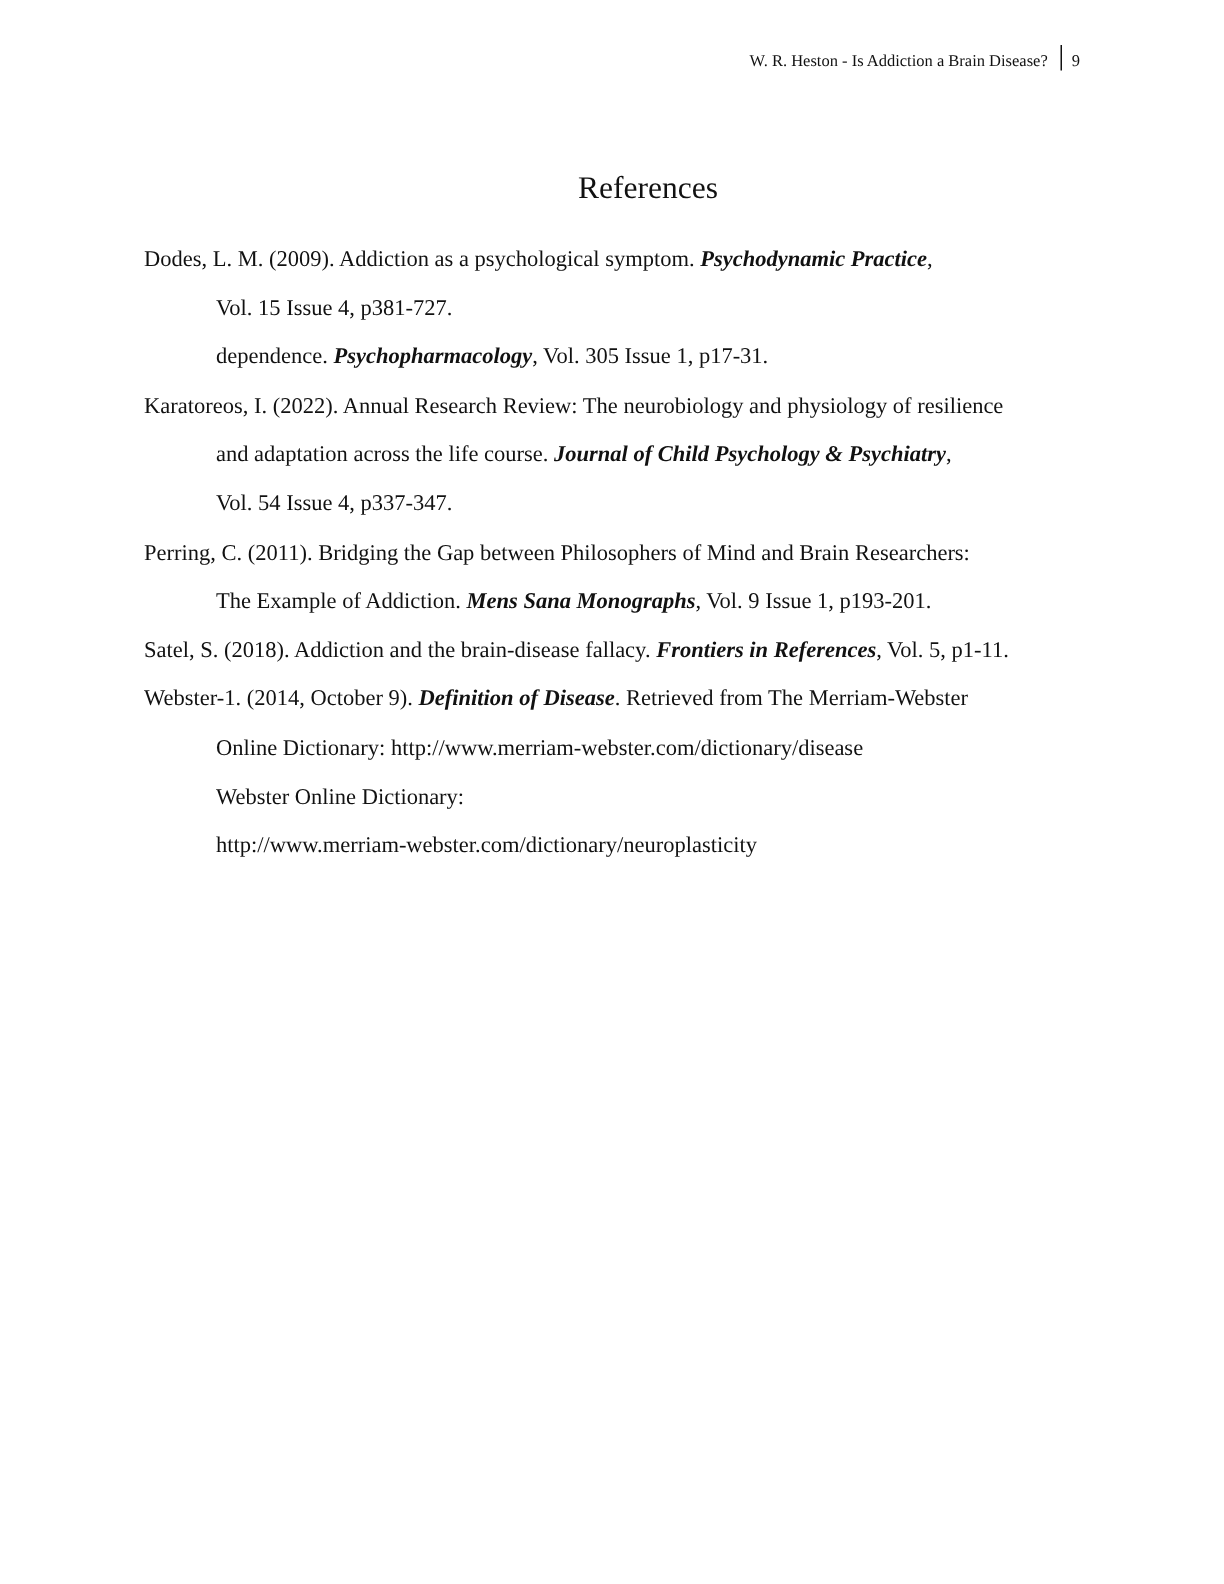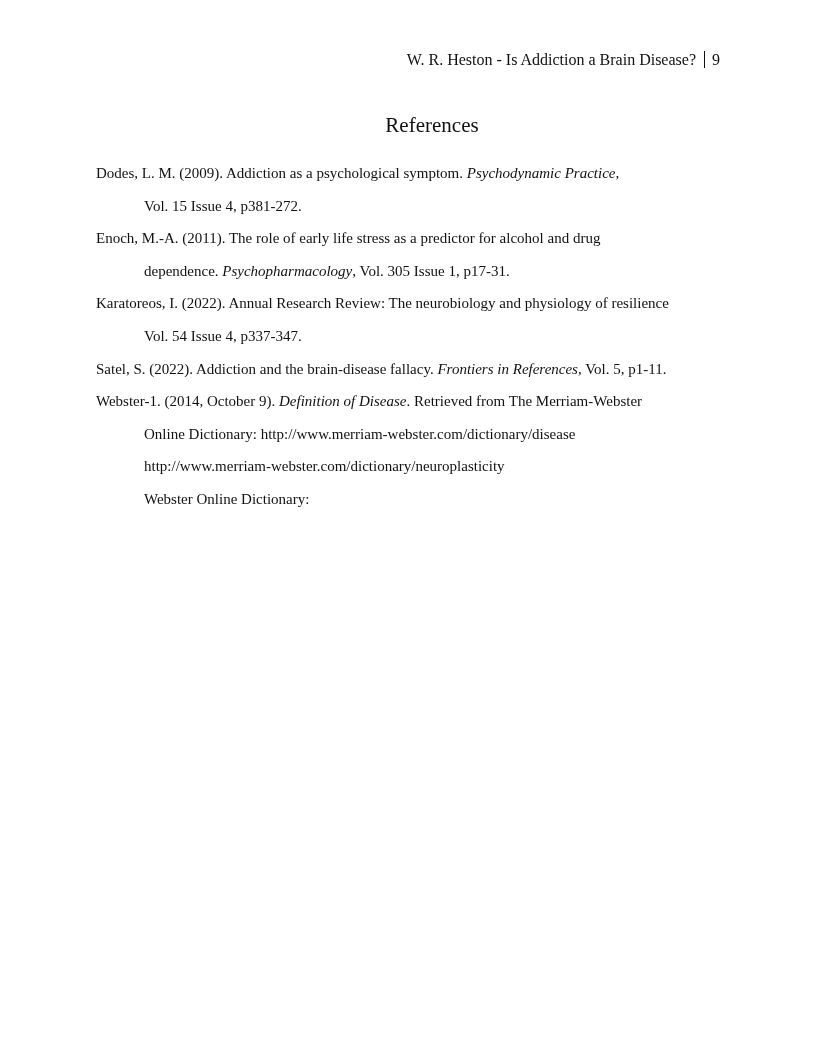--- a/index.html
+++ b/index.html
@@ -2,66 +2,70 @@
 <html><head>
   <meta charset="utf-8">
   <style>
     html, body { margin: 0; padding: 0; background: #ffffff; }
     body {
       width: 816px; height: 1056px; position: relative; overflow: hidden;
       font-family: "Liberation Serif", "DejaVu Serif", serif;
       color: #111111;
     }
     .header {
-      position: absolute; top: 50px; right: 96px;
-      font-size: 16px; line-height: 20px; white-space: nowrap;
+      position: absolute; top: 30px; right: 96px;
+      font-size: 11px; line-height: 20px; white-space: nowrap;
     }
     .header .sep {
       display: inline-block; width: 1px; height: 17px; background: #111;
       vertical-align: -3px; margin: 0 7px 0 8px;
     }
     .title {
       position: absolute; top: 112px; left: 0; width: 864px;
       text-align: center; font-size: 21px; line-height: 26px;
     }
     .refs { position: absolute; top: 157px; left: 96px; width: 630px; }
     .line {
       font-size: 15px; line-height: 32.6px; height: 32.6px; white-space: nowrap;
     }
     .line.indent { padding-left: 48px; }
-    .it { font-style: italic; }
+    .it { font-style: italic; font-weight: bold; }
   </style>
 </head>
 <body>
 
 <div class="header">
   <span>W. R. Heston - Is Addiction a Brain Disease?</span><span class="sep"></span><span>9</span>
 </div>
 
 <div class="title">References</div>
 
 <div class="refs" id="refs">
     <div>
       <div class="line"><span>Dodes, L. M. (2009). Addiction as a psychological symptom. </span><span class="it">Psychodynamic Practice</span><span>,</span></div>
-      <div class="line indent"><span>Vol. 15 Issue 4, p381-272.</span></div>
+      <div class="line indent"><span>Vol. 15 Issue 4, p381-727.</span></div>
     </div>
     <div>
-      <div class="line"><span>Enoch, M.-A. (2011). The role of early life stress as a predictor for alcohol and drug</span></div>
       <div class="line indent"><span>dependence. </span><span class="it">Psychopharmacology</span><span>, Vol. 305 Issue 1, p17-31.</span></div>
     </div>
     <div>
       <div class="line"><span>Karatoreos, I. (2022). Annual Research Review: The neurobiology and physiology of resilience</span></div>
+      <div class="line indent"><span>and adaptation across the life course. </span><span class="it">Journal of Child Psychology &amp; Psychiatry</span><span>,</span></div>
       <div class="line indent"><span>Vol. 54 Issue 4, p337-347.</span></div>
     </div>
     <div>
     </div>
     <div>
-      <div class="line"><span>Satel, S. (2022). Addiction and the brain-disease fallacy. </span><span class="it">Frontiers in References</span><span>, Vol. 5, p1-11.</span></div>
+      <div class="line"><span>Perring, C. (2011). Bridging the Gap between Philosophers of Mind and Brain Researchers:</span></div>
+      <div class="line indent"><span>The Example of Addiction. </span><span class="it">Mens Sana Monographs</span><span>, Vol. 9 Issue 1, p193-201.</span></div>
+    </div>
+    <div>
+      <div class="line"><span>Satel, S. (2018). Addiction and the brain-disease fallacy. </span><span class="it">Frontiers in References</span><span>, Vol. 5, p1-11.</span></div>
     </div>
     <div>
       <div class="line"><span>Webster-1. (2014, October 9). </span><span class="it">Definition of Disease</span><span>. Retrieved from The Merriam-Webster</span></div>
       <div class="line indent"><span>Online Dictionary: http://www.merriam-webster.com/dictionary/disease</span></div>
     </div>
     <div>
+      <div class="line indent"><span>Webster Online Dictionary:</span></div>
       <div class="line indent"><span>http://www.merriam-webster.com/dictionary/neuroplasticity</span></div>
-      <div class="line indent"><span>Webster Online Dictionary:</span></div>
     </div>
   </div>
 
 </body></html>

